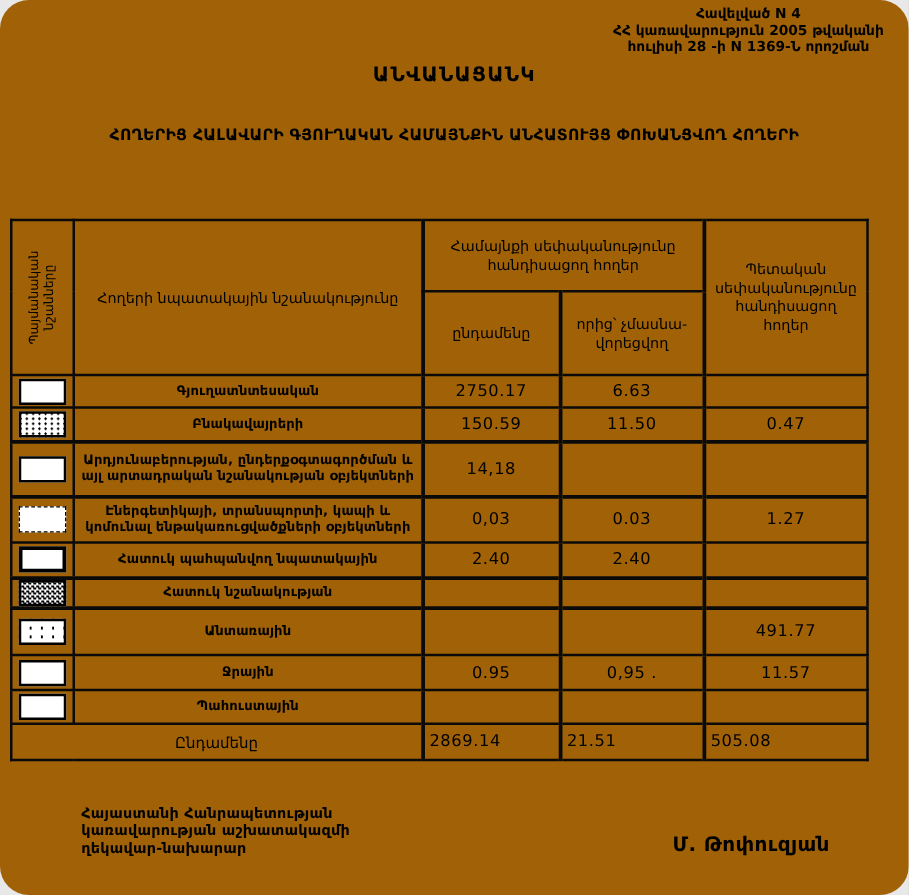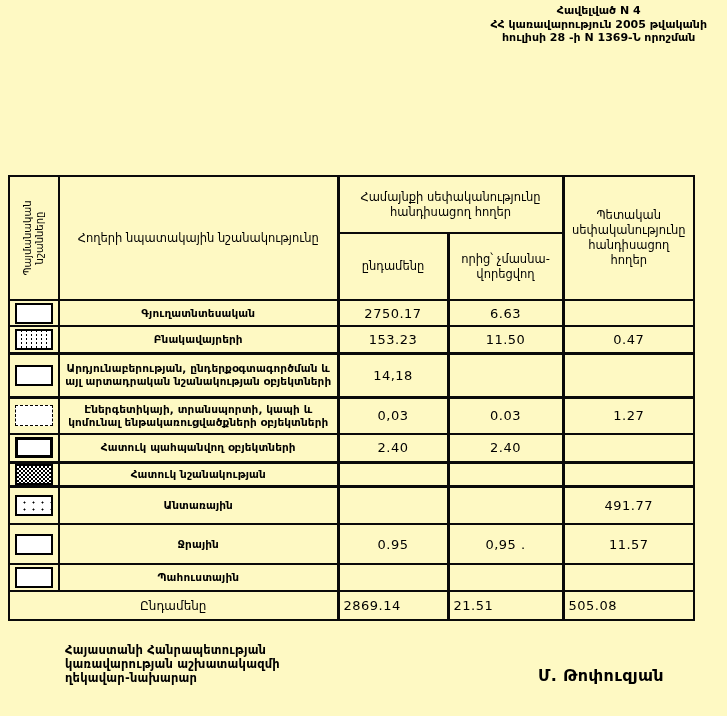--- a/index.html
+++ b/index.html
@@ -1,22 +1,23 @@
 <!DOCTYPE html>
 <html><head>
 <meta charset="utf-8">
 <style>
   html,body{margin:0;padding:0;background:#e8e8e8;}
   .page{
     position:relative;
     width:727px;height:716px;
-    background:#fef9c3;
+    background:#a16207;
     font-family:"DejaVu Sans",sans-serif;
     color:#000;
     overflow:hidden;
+    border-radius:23px;
   }
   
   .decree{
     position:absolute;top:4px;right:20px;
     text-align:center;
     font-size:11px;font-weight:bold;
     line-height:13.5px;
     white-space:pre-line;
   }
   
@@ -68,21 +69,21 @@
     padding-left:7px;letter-spacing:0.1px;
   }
   td.c-num{letter-spacing:0.5px;}
   tbody tr:nth-child(1){height:26px;}
   tbody tr:nth-child(2){height:27px;}
   tbody tr:nth-child(3){height:44px;}
   tbody tr:nth-child(4){height:37px;}
   tbody tr:nth-child(5){height:28px;}
   tbody tr:nth-child(6){height:24px;}
   tbody tr:nth-child(7){height:38px;}
-  tbody tr:nth-child(8){height:40px;}
+  tbody tr:nth-child(8){height:28px;}
   tbody tr:nth-child(9){height:27px;margin-top:41px;}
   tbody tr:nth-child(3) td,
   tbody tr:nth-child(4) td,
   tbody tr:nth-child(6) td,
   tbody tr:nth-child(7) td{border-top-width:3px;}
   tfoot tr{height:29px;}
   tfoot td{border-top-width:3px;border-bottom-width:4px;}
   tfoot td.t-label{text-align:center;font-size:12px;}
   tfoot td.c-num{font-size:13px;}
   
@@ -119,22 +120,24 @@
 </style>
 </head>
 <body>
 
 <div class="page">
 
   <div class="decree">Հավելված N 4
 ՀՀ կառավարություն 2005 թվականի
 հուլիսի 28 -ի N 1369-Ն որոշման</div>
 
+  <div class="doc-title">ԱՆՎԱՆԱՑԱՆԿ</div>
 
   <div class="subtitle">
+    <div>ՀՈՂԵՐԻՑ ՀԱԼԱՎԱՐԻ ԳՅՈՒՂԱԿԱՆ ՀԱՄԱՅՆՔԻՆ ԱՆՀԱՏՈՒՅՑ  ՓՈԽԱՆՑՎՈՂ ՀՈՂԵՐԻ</div>
   </div>
 
   <table class="land">
     <colgroup>
       <col style="width:50px">
         <col style="width:279px">
         <col style="width:110px">
         <col style="width:115px">
         <col style="width:131px">
     </colgroup>
@@ -166,21 +169,21 @@
     <td class="c-num v-thick">2750.17</td>
     <td class="c-num v-thick">6.63</td>
     <td class="c-num"></td>
   </tr>
 
   <tr>
     <td class="c-sym">
       <span class="sym sym-dots-dense"></span>
     </td>
     <td class="c-label v-thick">Բնակավայրերի</td>
-    <td class="c-num v-thick">153.23</td>
+    <td class="c-num v-thick">150.59</td>
     <td class="c-num v-thick">11.50</td>
     <td class="c-num">0.47</td>
   </tr>
 
   <tr>
     <td class="c-sym">
       <span class="sym sym-plain"></span>
     </td>
     <td class="c-label v-thick">Արդյունաբերության, ընդերքօգտագործման և այլ արտադրական  նշանակության օբյեկտների</td>
     <td class="c-num v-thick">14,18</td>
@@ -195,21 +198,21 @@
     <td class="c-label v-thick">Էներգետիկայի,  տրանսպորտի, կապի և կոմունալ ենթակառուցվածքների  օբյեկտների</td>
     <td class="c-num v-thick">0,03</td>
     <td class="c-num v-thick">0.03</td>
     <td class="c-num">1.27</td>
   </tr>
 
   <tr>
     <td class="c-sym">
       <span class="sym sym-thick"></span>
     </td>
-    <td class="c-label v-thick">Հատուկ պահպանվող օբյեկտների</td>
+    <td class="c-label v-thick">Հատուկ պահպանվող նպատակային</td>
     <td class="c-num v-thick">2.40</td>
     <td class="c-num v-thick">2.40</td>
     <td class="c-num"></td>
   </tr>
 
   <tr>
     <td class="c-sym">
       <span class="sym sym-speckled"></span>
     </td>
     <td class="c-label v-thick">Հատուկ նշանակության</td>

